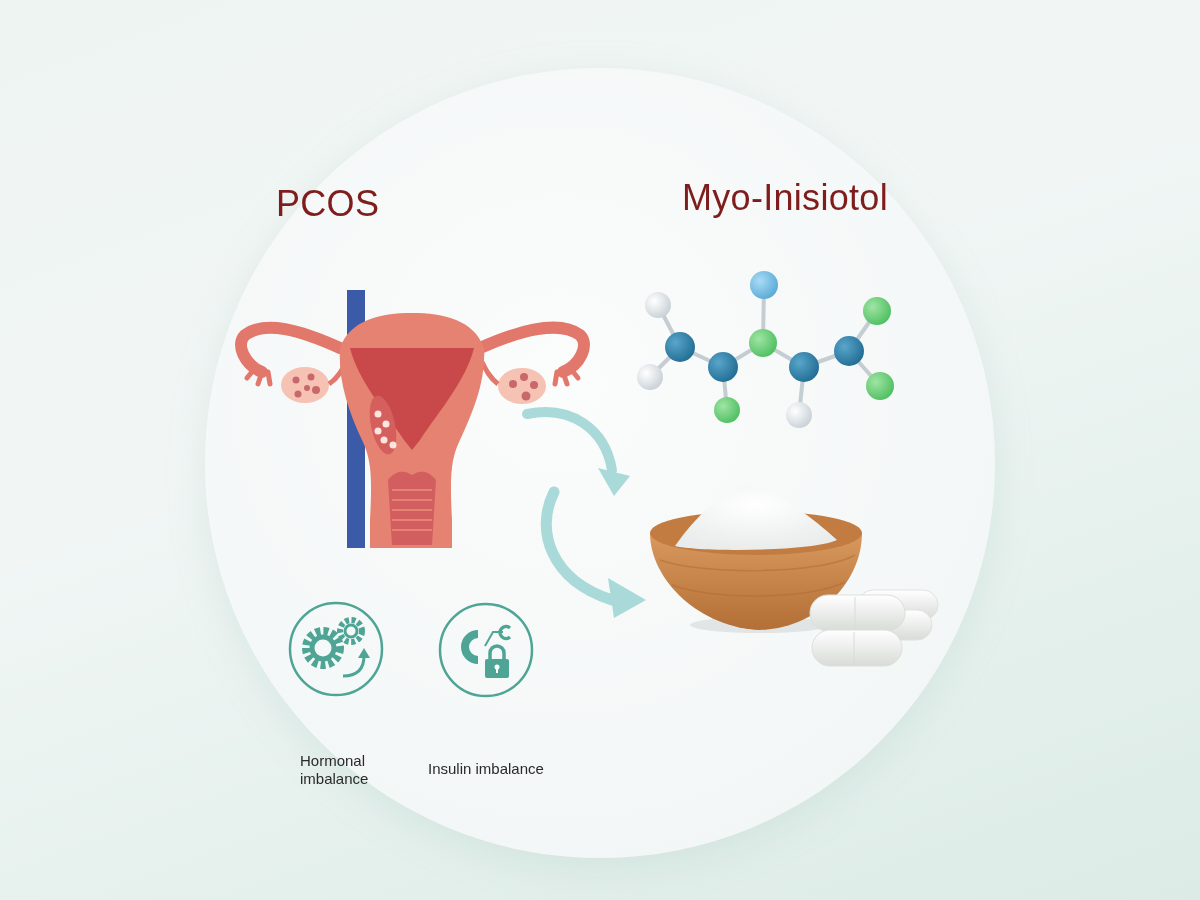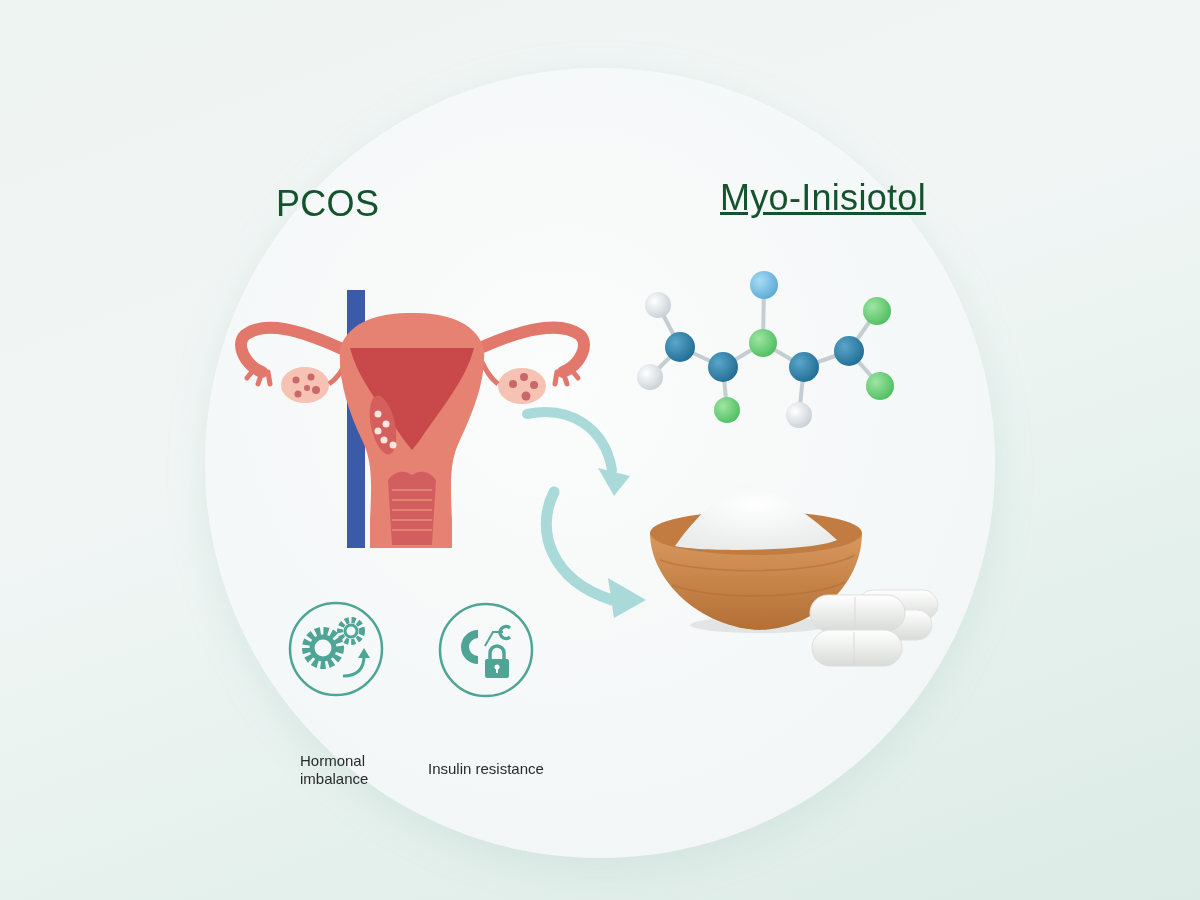--- a/index.html
+++ b/index.html
@@ -10,23 +10,23 @@
   }
   .backdrop-glow {
     position:absolute; left:120px; top:20px; width:960px; height:880px; border-radius:50%;
     background: radial-gradient(circle, rgba(255,255,255,0.6) 0%, rgba(255,255,255,0) 70%);
   }
   .main-circle {
     position:absolute; left:205px; top:68px; width:790px; height:790px; border-radius:50%;
     background: radial-gradient(circle at 45% 40%, #fbfcfc 0%, #f5f8f8 60%, #eef3f2 100%);
     box-shadow: 0 10px 40px rgba(120,170,155,0.18);
   }
-  .title { position:absolute; color:#14532d; font-size:36px; font-weight:400; letter-spacing:0.3px; }
+  .title { position:absolute; color:#7f1d1d; font-size:36px; font-weight:400; letter-spacing:0.3px; }
   .title-pcos { left:276px; top:183px; }
-  .title-myo { left:720px; top:177px;text-decoration:underline; }
+  .title-myo { left:682px; top:177px; }
   svg.layer { position:absolute; left:0; top:0; }
   .icon-label { position:absolute; color:#2a2a2a; font-size:15px; line-height:18px;margin-top:48px; }
   .label-hormonal { left:300px; top:704px; width:120px; }
   .label-insulin { left:428px; top:712px; width:160px; }
 </style>
 </head>
 <body>
 
 <div class="backdrop-glow"></div>
 <div class="main-circle"></div>
@@ -171,13 +171,13 @@
     <rect x="485" y="659" width="24" height="19" rx="2" fill="#4fa595"></rect>
     <circle cx="497" cy="667" r="2.5" fill="#ffffff"></circle>
     <rect x="496" y="668" width="2" height="5" fill="#ffffff"></rect>
   </g>
 </svg>
 
 <div class="icon-label label-hormonal">
   <div>Hormonal</div>
   <div>imbalance</div>
 </div>
-<div class="icon-label label-insulin">Insulin resistance</div>
+<div class="icon-label label-insulin">Insulin imbalance</div>
 
 </body></html>

